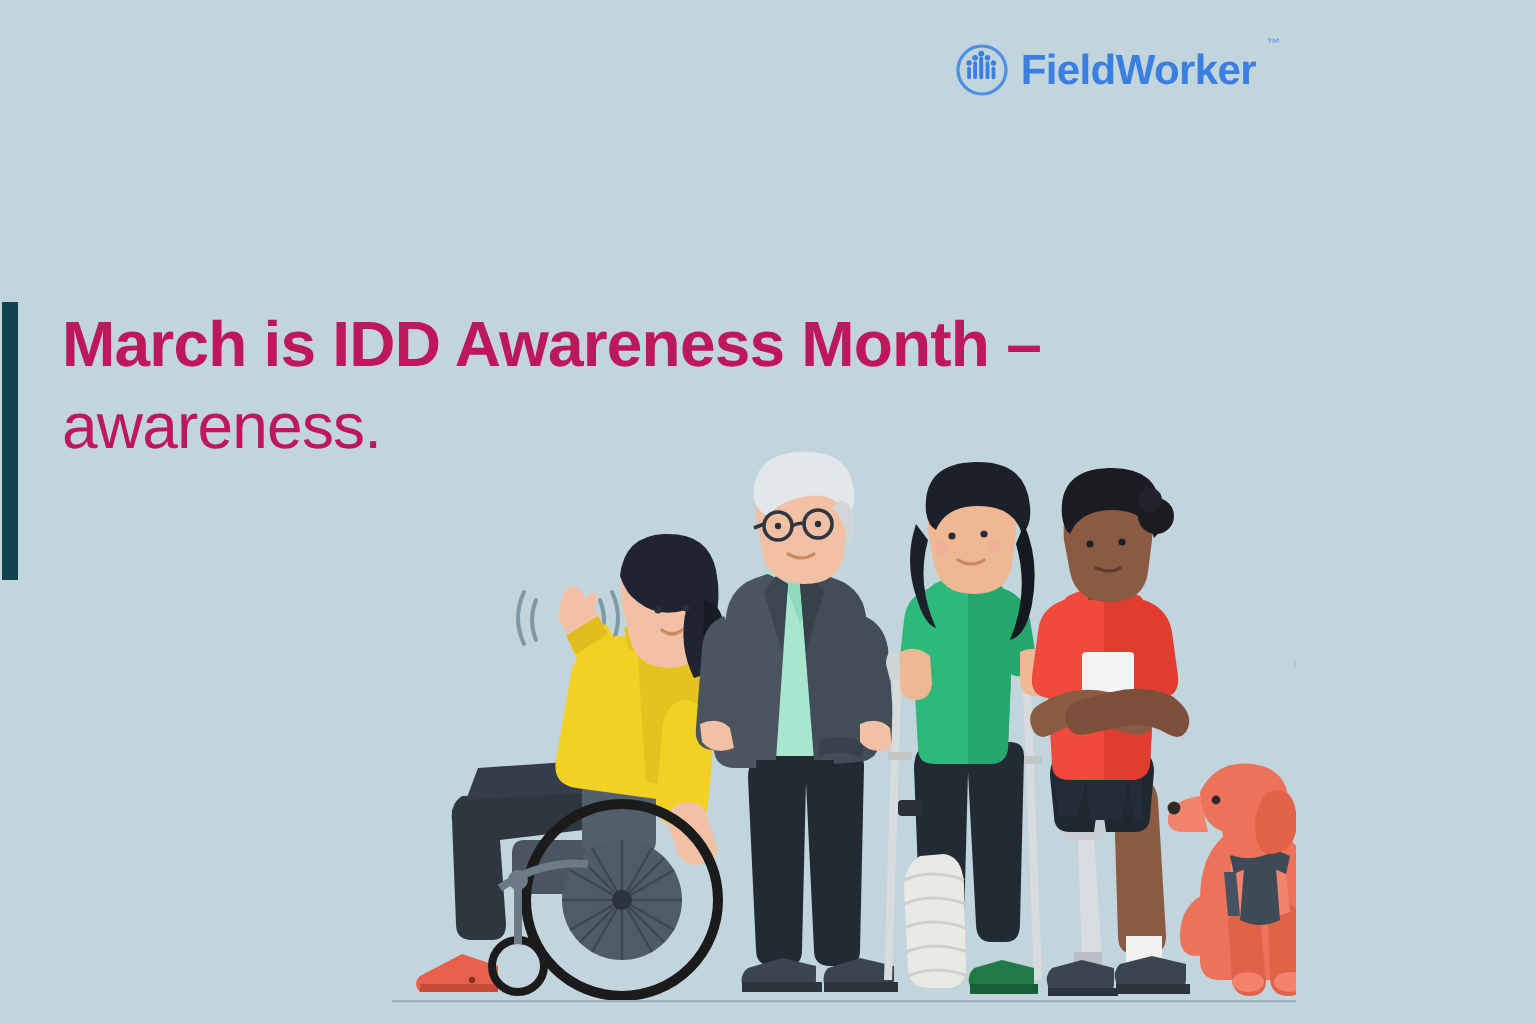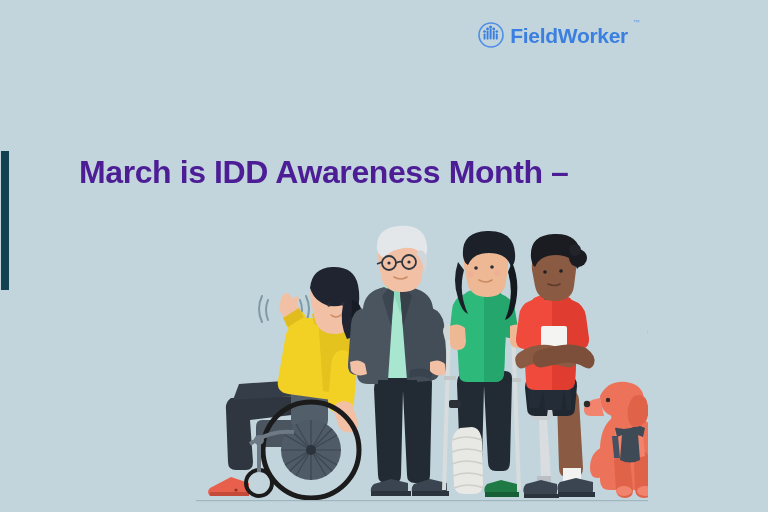--- a/index.html
+++ b/index.html
@@ -11,21 +11,21 @@
   .stage{position:relative;width:648px;height:512px;background:#c2d5dd;overflow:hidden;}
 
   
   .logo{position:absolute;top:22px;right:20px;display:flex;align-items:center;gap:6px;}
   .logo-mark{width:26px;height:26px;flex:0 0 26px;}
   .logo-word{position:relative;font-size:21px;font-weight:700;color:#3b7fe0;letter-spacing:-.3px;line-height:1;}
   .logo-tm{position:absolute;top:-6px;right:-12px;font-size:7px;font-weight:700;color:#6fa4e8;}
 
   
   .accent-bar{position:absolute;left:1px;top:151px;width:8px;height:139px;background:#12414f;}
-  .headline{position:absolute;left:31px;top:152px;width:580px;color:#4c1d95;margin-left:48px;}
+  .headline{position:absolute;left:31px;top:152px;width:580px;color:#be185d;}
   .h-line{font-size:32px;line-height:41px;letter-spacing:-.4px;white-space:nowrap;}
   .h-line.bold{font-weight:700;}
   .h-line.reg{font-weight:400;}
 
   
   .illus{position:absolute;left:0;top:0;width:768px;height:512px;}
 </style>
 </head>
 <body>
 
@@ -51,20 +51,21 @@
     </span>
     <span class="logo-word">
       <span>FieldWorker</span>
       <span class="logo-tm">™</span>
     </span>
   </div>
 
   <div class="accent-bar"></div>
   <div class="headline">
     <div class="h-line bold">March is IDD Awareness Month –</div>
+    <div class="h-line reg">awareness.</div>
   </div>
 
   <svg class="illus" viewBox="0 0 768 512">
 
     <g>
 
       <g stroke="#7f9aa5" stroke-width="2" fill="none" stroke-linecap="round">
         <path d="M268 300 q-4 10 0 20"></path>
         <path d="M262 296 q-6 13 0 26"></path>
         <path d="M300 300 q4 10 0 20"></path>

